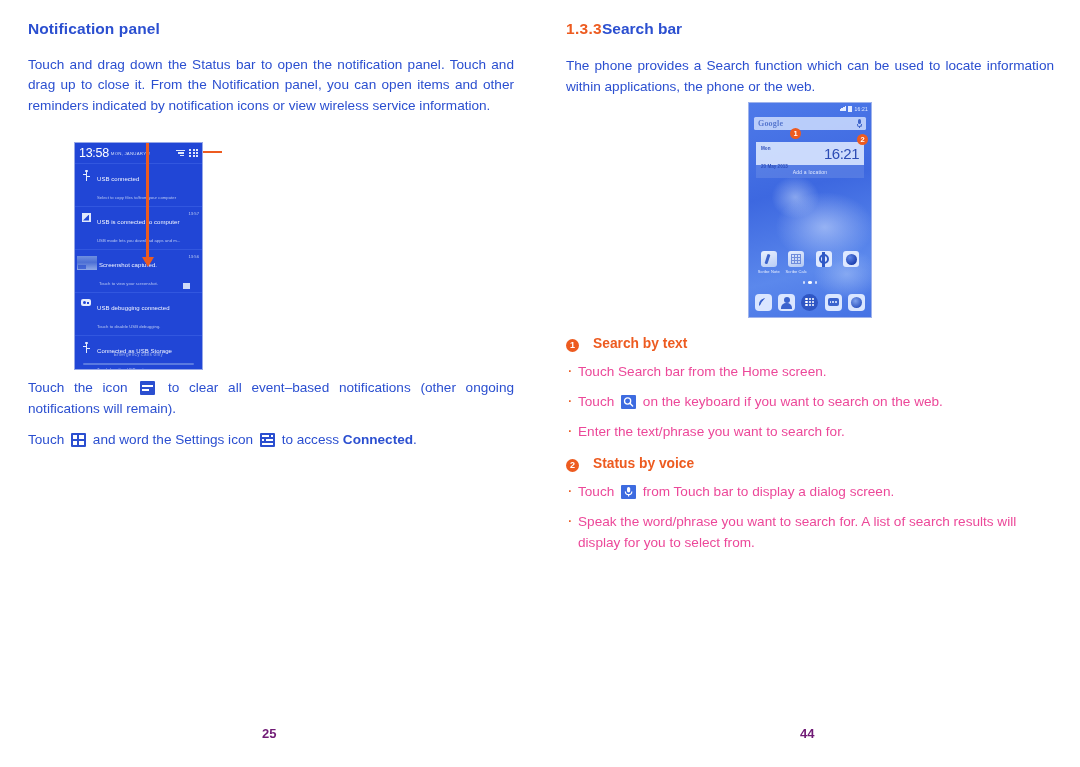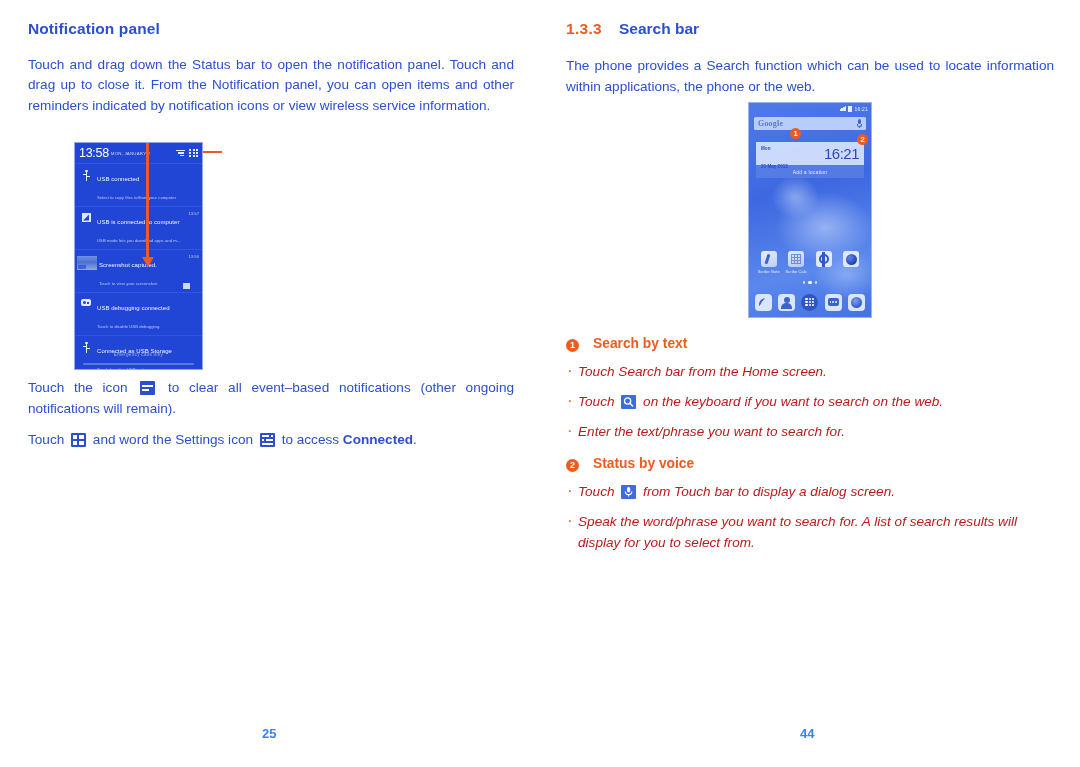--- a/index.html
+++ b/index.html
@@ -18,21 +18,21 @@
   .col-left  { position:absolute; left:28px;  top:20px; width:486px; }
   .col-right { position:absolute; left:566px; top:20px; width:488px; }
 
   
   .h-title {
     font-size:15.5px; font-weight:bold; color:#2B4FD0;
     letter-spacing:.1px; margin:0 0 16px 0; line-height:1.2;
   }
   .h-num-row { display:flex; align-items:baseline; margin:0 0 18px 0; }
   .h-num { font-size:15.5px; font-weight:bold; color:#ED5B20; letter-spacing:.3px; }
-  .h-num-title { font-size:15.5px; font-weight:bold; color:#2B4FD0; margin-left:17px; }
+  .h-num-title { font-size:15.5px; font-weight:bold; color:#2B4FD0; }
 
   
   p.body {
     font-size:13.6px; line-height:20.6px; color:#2B4FD0;
     margin:0 0 11px 0; text-align:justify;
   }
   p.body.last { margin-bottom:0; }
   .nojust { text-align:left; }
 
   
@@ -76,32 +76,32 @@
   .circ-num {
     display:inline-block; width:13px; height:13px; border-radius:50%;
     background:#ED5B20; color:#fff; font-size:9px; font-weight:bold;
     text-align:center; line-height:13px; flex:0 0 auto;
   }
   .sub-head-label {
     font-size:13.8px; font-weight:bold; color:#ED5B20; margin-left:14px;
   }
   ul.bl { list-style:none; margin:0; padding:0; }
   ul.bl li {
-    font-size:13.6px; line-height:21px; color:#b91c1c;
-    margin:0 0 9px 0; padding-left:12px; position:relative;font-style:italic;
+    font-size:13.6px; line-height:21px; color:#ec4899;
+    margin:0 0 9px 0; padding-left:12px; position:relative;
   }
   ul.bl li::before {
     content:"·"; position:absolute; left:1px; top:-1px;
     color:#ED5B20; font-size:17px; line-height:21px;
   }
 
   
   .pgnum {
     position:absolute; bottom:26px; font-size:13px;
-    font-weight:bold; color:#3b82f6;
+    font-weight:bold; color:#701a75;
   }
   .pgnum.l { left:262px; }
   .pgnum.r { left:800px; }
 
   
   .notif-shot {
     position:absolute; left:74px; top:142px;
     width:129px; height:228px;
     background:#2146D6;
     border:1px solid #97a8e8;

